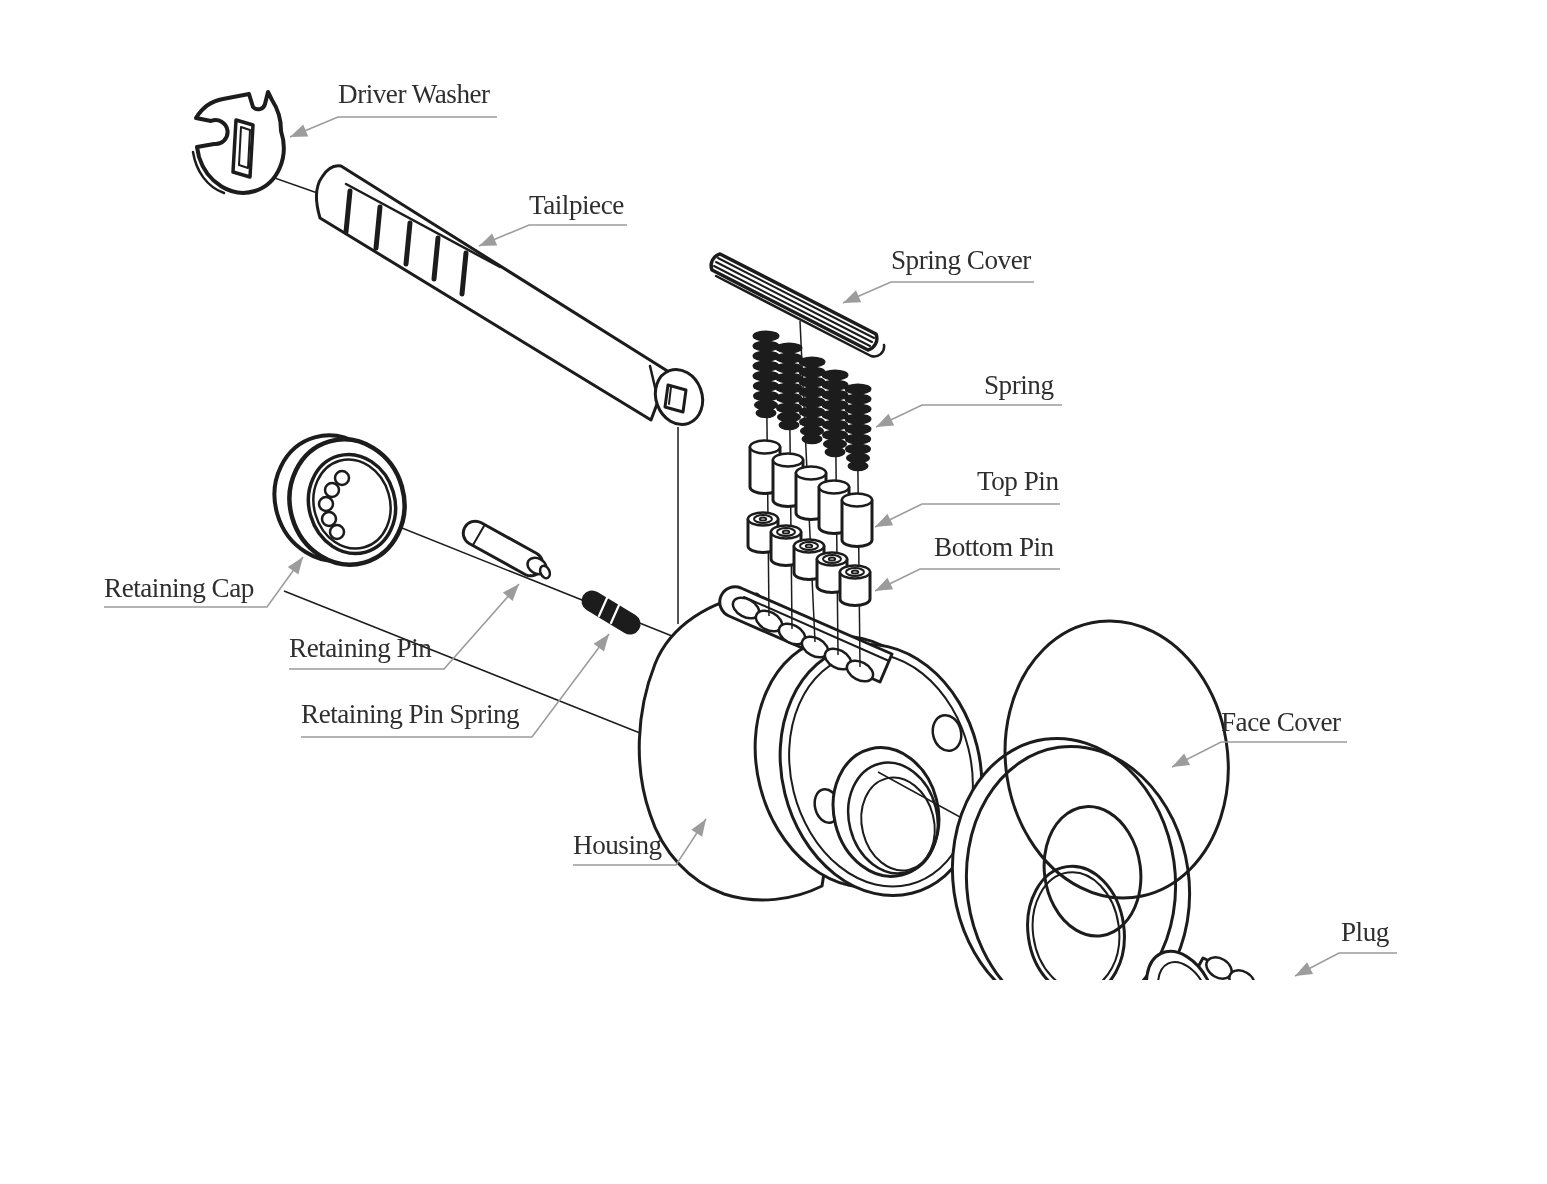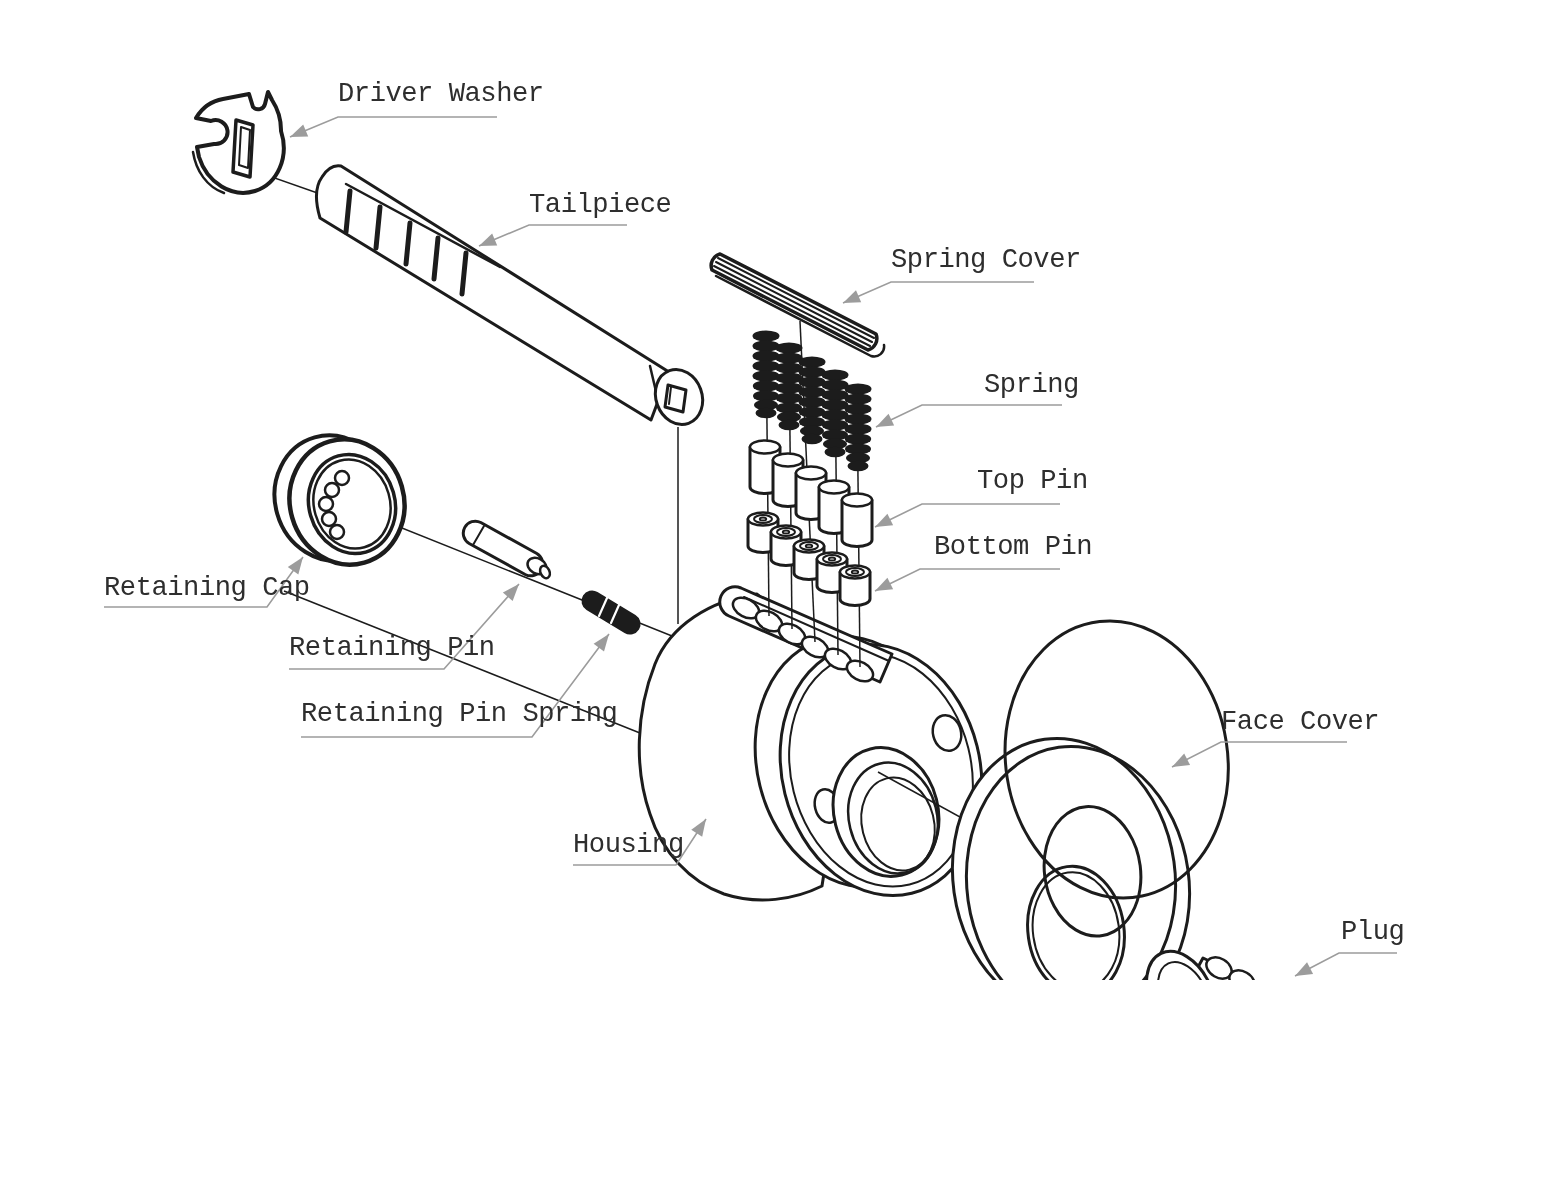--- a/index.html
+++ b/index.html
@@ -3,21 +3,21 @@
 <meta charset="utf-8">
 <style>
   :root{
     --line-color:#1c1c1c;
     --leader-color:#9c9c9c;
     --label-color:#2e2e2e;
     --bg-color:#ffffff;
   }
   html,body{margin:0;padding:0;background:var(--bg-color);}
   .stage{position:relative;width:1547px;height:980px;background:var(--bg-color);overflow:hidden;
-         font-family:Liberation Mono, monospace;}
+         font-family:Liberation Serif, serif;}
   .stage svg{position:absolute;left:0;top:0;}
   .lbl{position:absolute;font-size:28px;line-height:32px;color:var(--label-color);
        letter-spacing:-0.5px;white-space:nowrap;transform-origin:left top;transform:scaleX(.97);}
   
   .o5 {stroke:var(--line-color);stroke-width:5;fill:none;stroke-linecap:round;stroke-linejoin:round;}
   .o45w{stroke:var(--line-color);stroke-width:4.5;fill:#fff;stroke-linecap:round;stroke-linejoin:round;}
   .o4w{stroke:var(--line-color);stroke-width:4;fill:#fff;stroke-linecap:round;stroke-linejoin:round;}
   .o35w{stroke:var(--line-color);stroke-width:3.5;fill:#fff;stroke-linecap:round;stroke-linejoin:round;}
   .o3 {stroke:var(--line-color);stroke-width:3;fill:none;stroke-linecap:round;stroke-linejoin:round;}
   .o3w{stroke:var(--line-color);stroke-width:3;fill:#fff;stroke-linecap:round;stroke-linejoin:round;}

